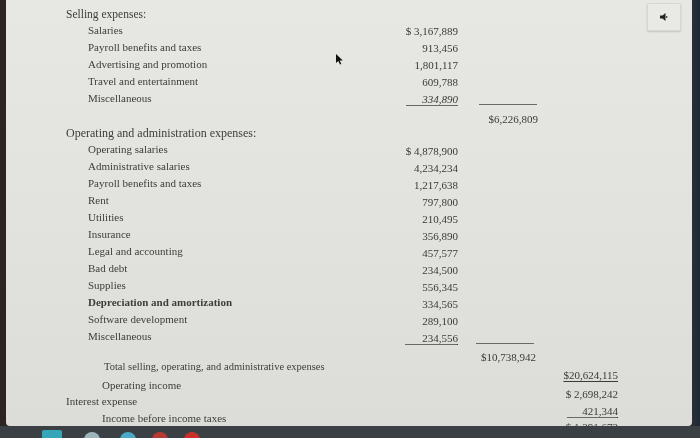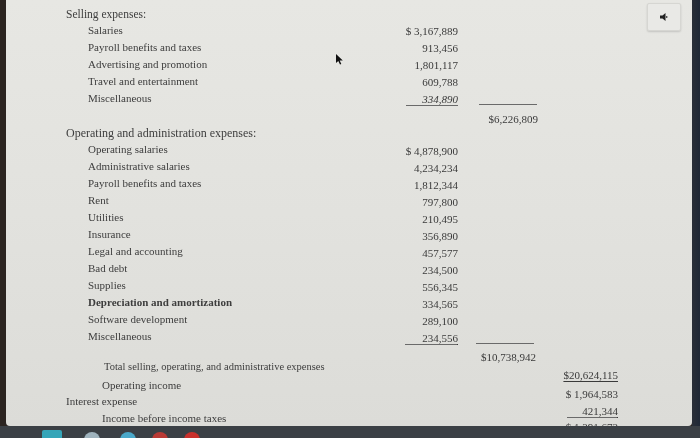--- a/index.html
+++ b/index.html
@@ -59,21 +59,21 @@
 <div class="rule" style="left:479px;top:104px;width:58px;"></div>
 <div class="row num" style="left:458px;top:112px;">$6,226,809</div>
 
 <div class="row lbl" style="left:66px;top:126px;font-size:12px;">Operating and administration expenses:</div>
 
 <div class="row lbl" style="left:88px;top:142px;">Operating salaries</div>
 <div class="row num" style="left:378px;top:144px;">$ 4,878,900</div>
 <div class="row lbl" style="left:88px;top:159px;">Administrative salaries</div>
 <div class="row num" style="left:378px;top:161px;">4,234,234</div>
 <div class="row lbl" style="left:88px;top:176px;">Payroll benefits and taxes</div>
-<div class="row num" style="left:378px;top:178px;">1,812,344</div>
+<div class="row num" style="left:378px;top:178px;">1,217,638</div>
 <div class="row lbl" style="left:88px;top:193px;">Rent</div>
 <div class="row num" style="left:378px;top:195px;">797,800</div>
 <div class="row lbl" style="left:88px;top:210px;">Utilities</div>
 <div class="row num" style="left:378px;top:212px;">210,495</div>
 <div class="row lbl" style="left:88px;top:227px;">Insurance</div>
 <div class="row num" style="left:378px;top:229px;">356,890</div>
 <div class="row lbl" style="left:88px;top:244px;">Legal and accounting</div>
 <div class="row num" style="left:378px;top:246px;">457,577</div>
 <div class="row lbl" style="left:88px;top:261px;">Bad debt</div>
 <div class="row num" style="left:378px;top:263px;">234,500</div>
@@ -86,21 +86,21 @@
 <div class="row lbl" style="left:88px;top:329px;">Miscellaneous</div>
 <div class="row num ul" style="left:378px;top:331px;">234,556</div>
 <div class="rule" style="left:405px;top:344px;width:52px;"></div>
 
 <div class="rule" style="left:476px;top:343px;width:58px;"></div>
 <div class="row num" style="left:456px;top:350px;">$10,738,942</div>
 
 <div class="row lbl" style="left:104px;top:360px;font-size:10.5px;">Total selling, operating, and administrative expenses</div>
 <div class="row num ul" style="left:538px;top:368px;">$20,624,115</div>
 <div class="row lbl" style="left:102px;top:378px;">Operating income</div>
-<div class="row num" style="left:538px;top:387px;">$ 1,964,583</div>
+<div class="row num" style="left:538px;top:387px;">$ 2,698,242</div>
 <div class="row lbl" style="left:66px;top:394px;">Interest expense</div>
 <div class="row num ul" style="left:538px;top:404px;">421,344</div>
 <div class="rule" style="left:567px;top:417px;width:50px;"></div>
 <div class="row lbl" style="left:102px;top:411px;">Income before income taxes</div>
 <div class="row num" style="left:538px;top:420px;">$ 1,291,672</div>
 
 <div class="audio-btn">
   <svg width="10" height="10" viewBox="0 0 10 10">
     <path d="M1 3.5 H3.5 L6.5 1 V9 L3.5 6.5 H1 Z" fill="#222"></path>
     <path d="M7.5 4 Q8.6 5 7.5 6" stroke="#222" stroke-width="1" fill="none"></path>

